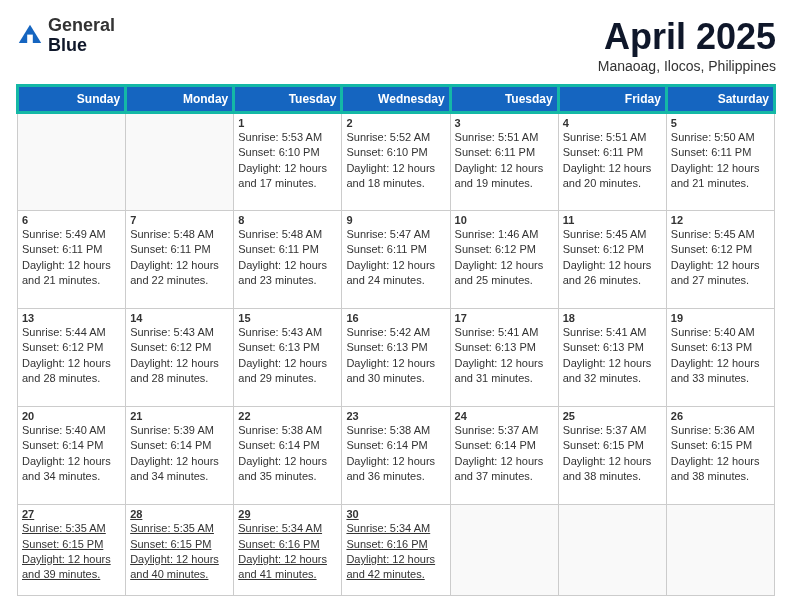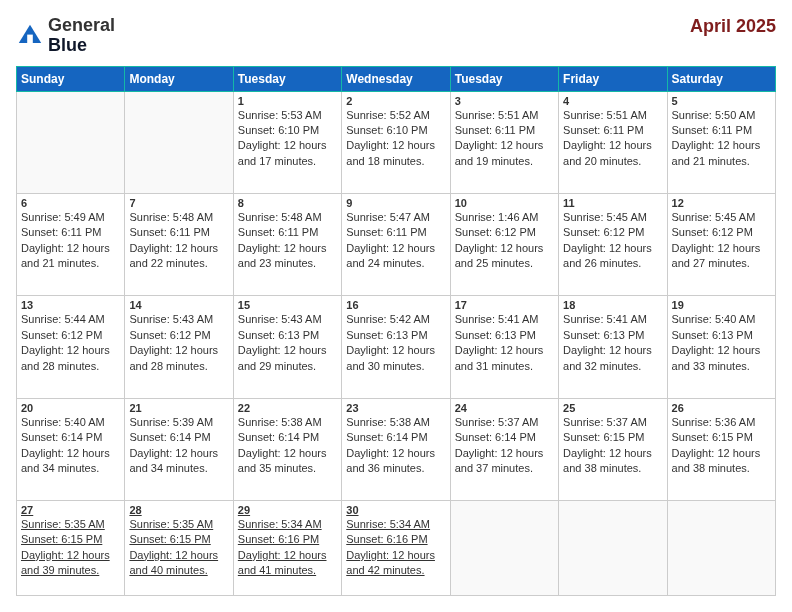--- a/index.html
+++ b/index.html
@@ -37,42 +37,42 @@
     .logo-text .general { color: #333; }
     .logo-text .blue { color: #0f172a; }
     .logo-icon {
       width: 28px;
       height: 28px;
     }
     .title-block {
       text-align: right;
     }
     .title-block h1 {
-      font-size: 18px;
+      font-size: 36px;
       font-weight: bold;
-      color: #7f1d1d;
+      color: #0f172a;
     }
     .title-block h2 {
       font-size: 14px;
       font-weight: normal;
       color: #333;
     }
     .calendar {
       width: 100%;
       border-collapse: collapse;
       flex: 1;
     }
     .calendar th {
       background: #1565c0;
       color: #fff;
       font-size: 12px;
       font-weight: bold;
       padding: 5px 4px;
-      text-align: left;
-      border: 1px solid #14b8a6;
+      text-align: right;
+      border: 3px solid #14b8a6;
     }
     .calendar td {
       border: 1px solid #ccc;
       vertical-align: top;
       padding: 3px 4px;
       width: calc(100% / 7);
       font-size: 9.5px;
       color: #333;
       background: #fff;
     }
@@ -108,20 +108,21 @@
         <polygon points="20,4 36,30 4,30" fill="#1565c0"></polygon>
         <rect x="16" y="18" width="8" height="12" fill="#fff"></rect>
       </svg>
       <div class="logo-text">
         <span class="general">General</span><br>
         <span class="blue">Blue</span>
       </div>
     </div>
     <div class="title-block">
       <h1>April 2025</h1>
+      <h2>Manaoag, Ilocos, Philippines</h2>
     </div>
   </div>
 
   <table class="calendar">
     <thead>
       <tr>
         <th>Sunday</th>
         <th>Monday</th>
         <th>Tuesday</th>
         <th>Wednesday</th>

